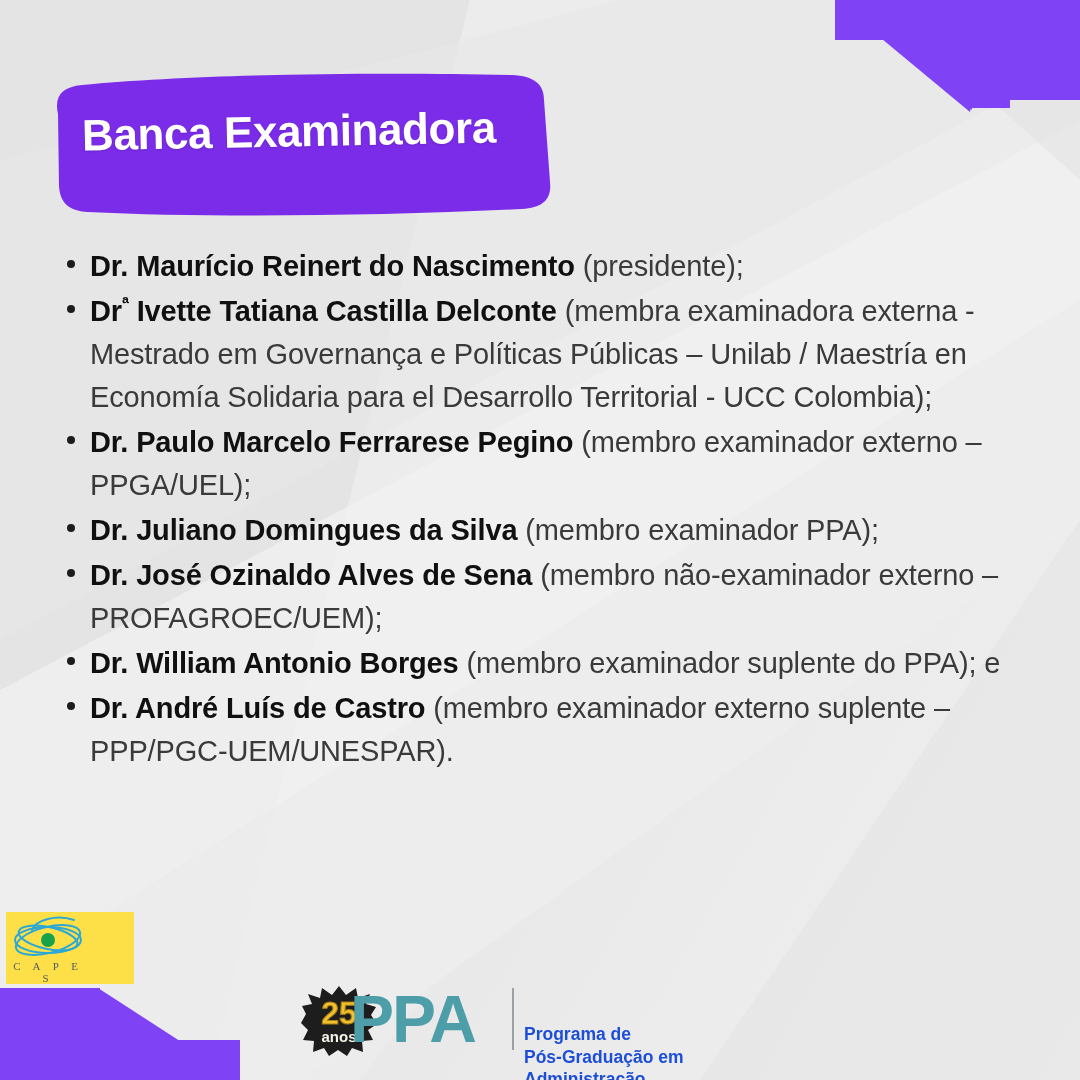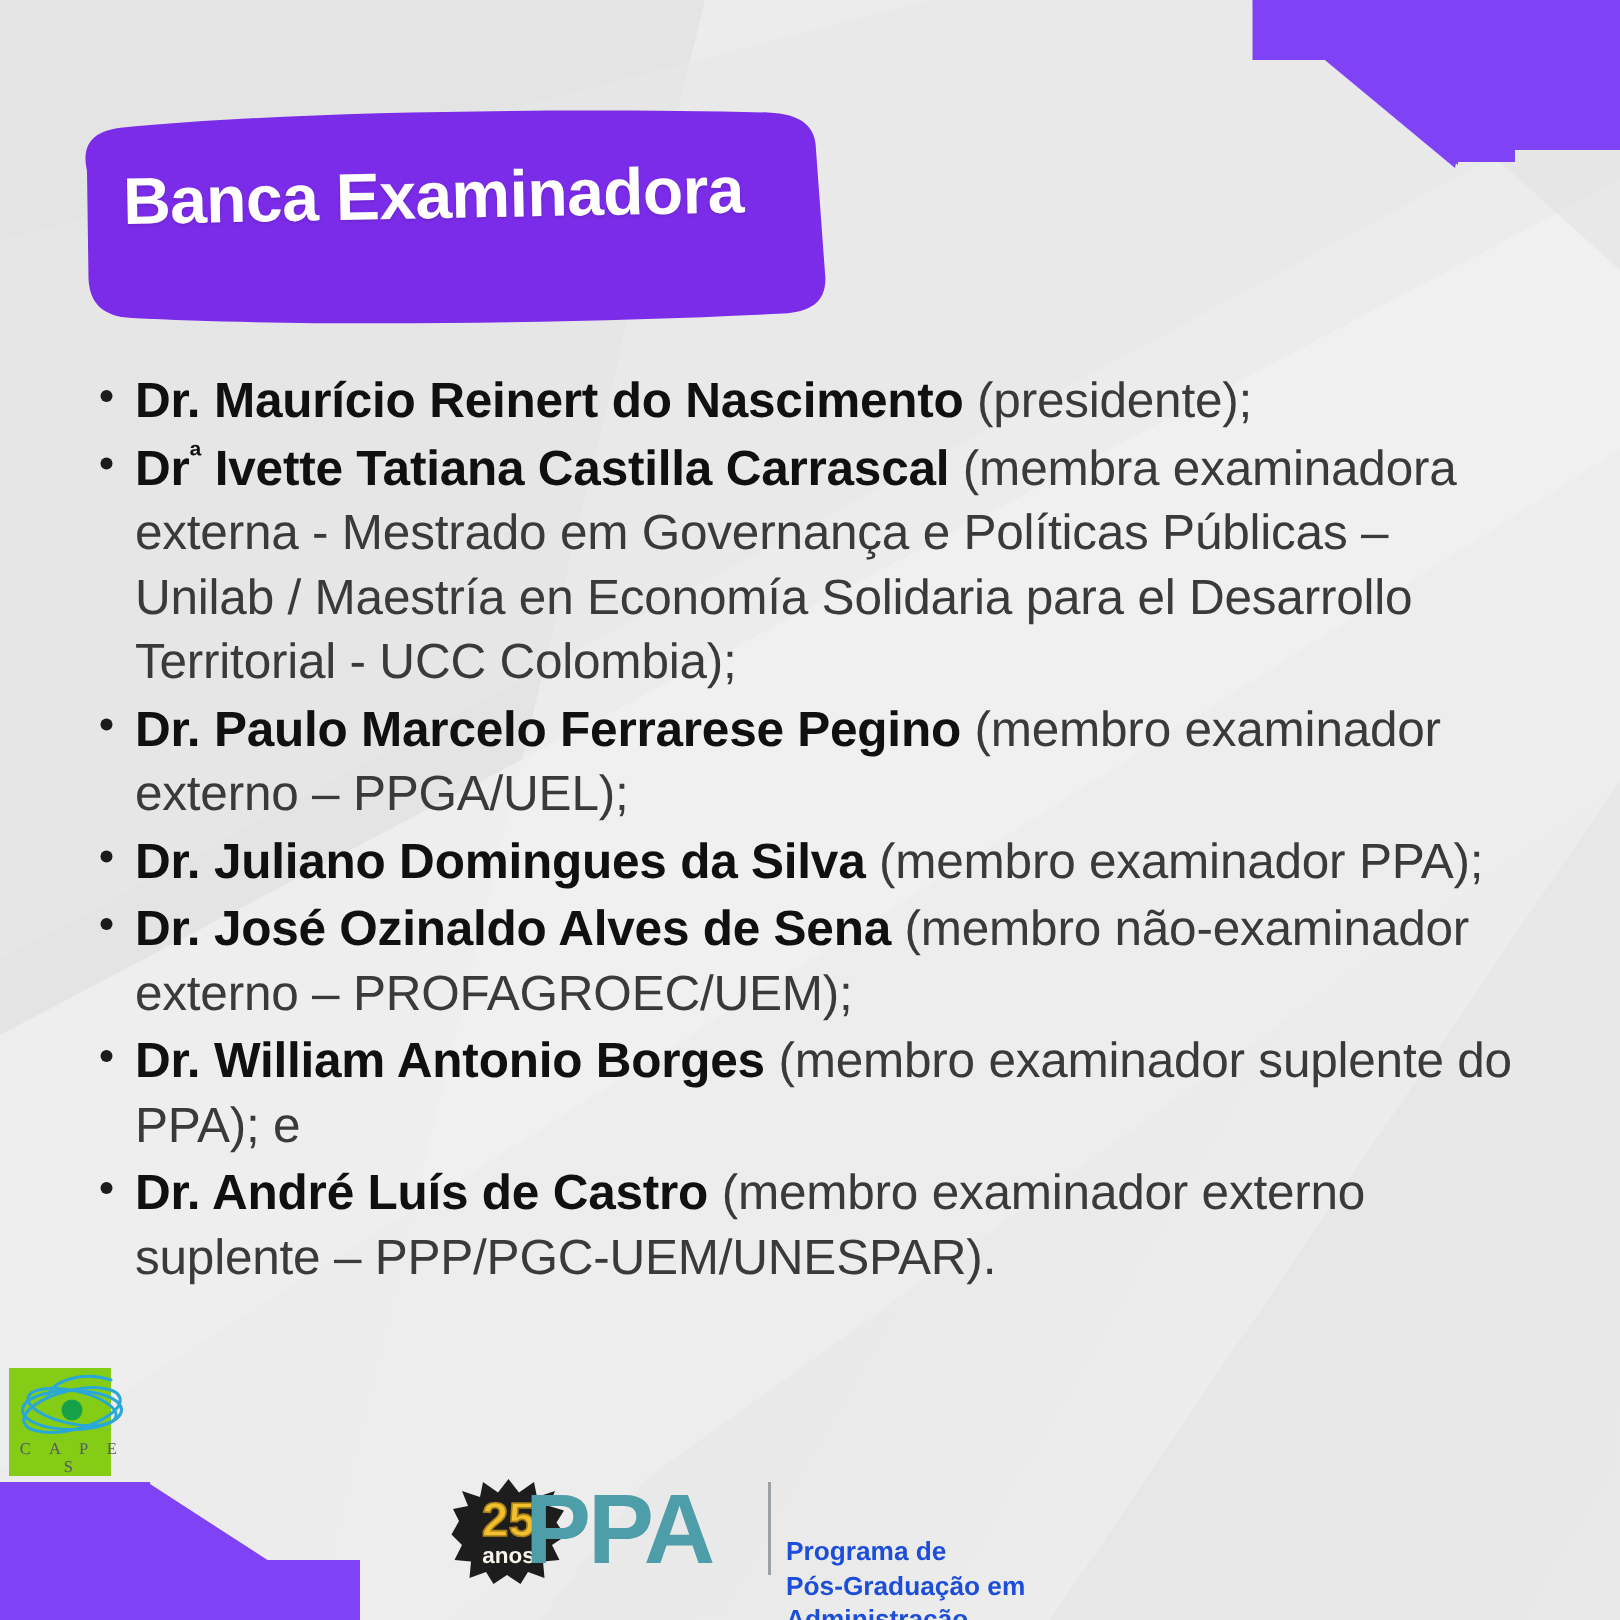--- a/index.html
+++ b/index.html
@@ -77,21 +77,21 @@
   .list {
     position: absolute;
     left: 62px;
     top: 245px;
     width: 960px;
   }
   .list-item {
     position: relative;
     padding-left: 28px;
     margin-bottom: 2px;
-    font-size: 33px;
+    font-size: 29px;
     line-height: 43px;
     color: #2d2d2d;
     letter-spacing: -0.15px;
   }
   .list-item .bullet {
     position: absolute;
     left: 5px;
     top: 15px;
     width: 8px;
     height: 8px;
@@ -110,23 +110,24 @@
     font-size: 0.65em;
     vertical-align: super;
     line-height: 0;
   }
 
   
   .capes {
     position: absolute;
     left: 6px;
     top: 912px;
-    width: 68px;
+    width: 104px;
     height: 72px;
-    background: #84cc16;
+    background: #fde047;
+    padding-left: 24px;
   }
   .capes-mark {
     position: absolute;
     left: 0;
     top: 0;
     width: 84px;
     height: 52px;
   }
   .capes-word {
     position: absolute;
@@ -241,21 +242,21 @@
   <div class="list">
 
     <div class="list-item">
       <span class="bullet"></span>
       <span class="nm">Dr. Maurício Reinert do Nascimento</span>
       <span class="rl">(presidente);</span>
     </div>
 
     <div class="list-item">
       <span class="bullet"></span>
-      <span class="nm"><span>Dr</span><span class="sup">ª</span><span> Ivette Tatiana Castilla Carrascal</span></span>
+      <span class="nm"><span>Dr</span><span class="sup">ª</span><span> Ivette Tatiana Castilla Delconte</span></span>
       <span class="rl">(membra examinadora externa - Mestrado em Governança e Políticas Públicas – Unilab / Maestría en Economía Solidaria para el Desarrollo Territorial - UCC Colombia);</span>
     </div>
 
     <div class="list-item">
       <span class="bullet"></span>
       <span class="nm">Dr. Paulo Marcelo Ferrarese Pegino</span>
       <span class="rl">(membro examinador externo – PPGA/UEL);</span>
     </div>
 
 

